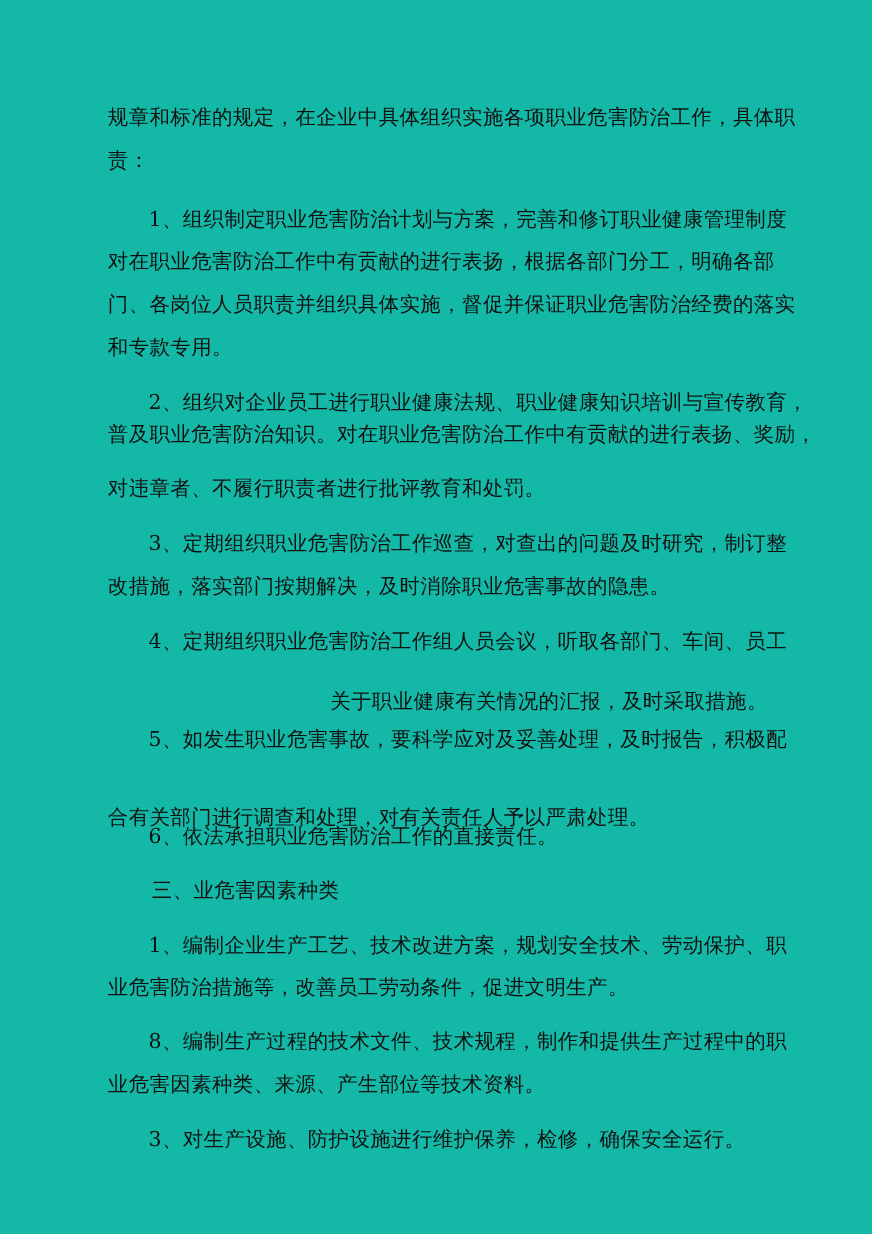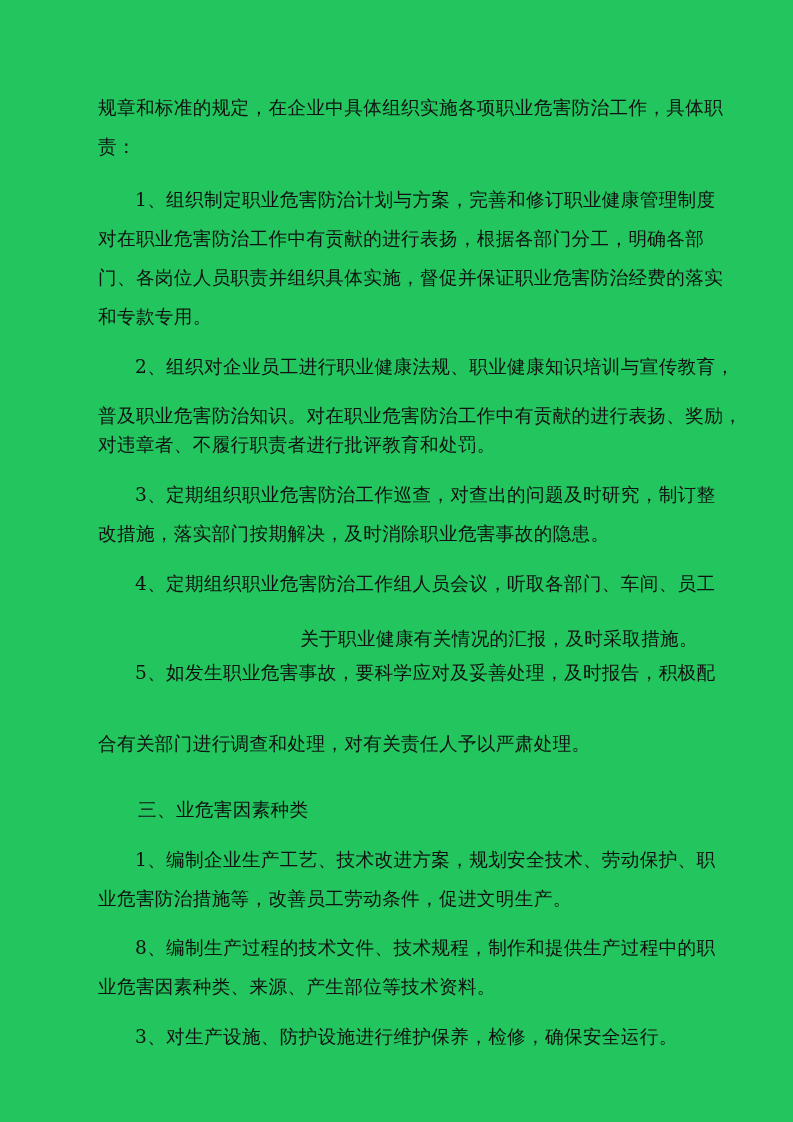--- a/index.html
+++ b/index.html
@@ -1,18 +1,18 @@
 <!DOCTYPE html>
 <html><head>
 <meta charset="utf-8">
 <style>
   html, body { margin:0; padding:0; background:#ffffff; }
   body { width:793px; height:1122px; position:relative; overflow:hidden;
          font-family:"DejaVu Serif","Liberation Serif",serif; color:#111; }
-  .page { position:absolute; left:0; top:0; width:793px; height:1122px; background:#22c55e; }
+  .page { position:absolute; left:0; top:0; width:793px; height:1122px; background:#14b8a6; }
   .line { position:absolute; left:98px; width:600px; font-size:18.6px; line-height:24px;
           white-space:nowrap; letter-spacing:0.35px; }
   .line.justify { text-align:justify; text-align-last:justify; width:601px; }
   .indent { left:135px; width:564px; }
   .line.indent.justify { width:564px; }
   .heading-indent { left:138px; }
 </style>
 </head>
 <body>
 
@@ -20,32 +20,33 @@
 
   <div class="line justify" style="top:96px;">规章和标准的规定，在企业中具体组织实施各项职业危害防治工作，具体职</div>
   <div class="line" style="top:135px;">责：</div>
 
   <div class="line indent justify" style="top:188px;">1、组织制定职业危害防治计划与方案，完善和修订职业健康管理制度</div>
   <div class="line justify" style="top:227px;">对在职业危害防治工作中有贡献的进行表扬，根据各部门分工，明确各部</div>
   <div class="line justify" style="top:266px;">门、各岗位人员职责并组织具体实施，督促并保证职业危害防治经费的落实</div>
   <div class="line" style="top:305px;">和专款专用。</div>
 
   <div class="line indent justify" style="top:355px;">2、组织对企业员工进行职业健康法规、职业健康知识培训与宣传教育，</div>
-  <div class="line justify" style="top:404px;">普及职业危害防治知识。对在职业危害防治工作中有贡献的进行表扬、奖励，</div>
+  <div class="line justify" style="top:384px;">普及职业危害防治知识。对在职业危害防治工作中有贡献的进行表扬、奖励，</div>
   <div class="line" style="top:433px;">对违章者、不履行职责者进行批评教育和处罚。</div>
 
   <div class="line indent justify" style="top:483px;">3、定期组织职业危害防治工作巡查，对查出的问题及时研究，制订整</div>
   <div class="line" style="top:522px;">改措施，落实部门按期解决，及时消除职业危害事故的隐患。</div>
 
   <div class="line indent justify" style="top:572px;">4、定期组织职业危害防治工作组人员会议，听取各部门、车间、员工</div>
   <div class="line" style="top:627px;text-align:right;">关于职业健康有关情况的汇报，及时采取措施。</div>
 
   <div class="line indent justify" style="top:661px;">5、如发生职业危害事故，要科学应对及妥善处理，及时报告，积极配</div>
   <div class="line" style="top:700px;margin-top:32px;">合有关部门进行调查和处理，对有关责任人予以严肃处理。</div>
 
+  <div class="line indent" style="top:749px;">6、依法承担职业危害防治工作的直接责任。</div>
 
   <div class="line heading-indent" style="top:798px;">三、业危害因素种类</div>
 
   <div class="line indent justify" style="top:848px;">1、编制企业生产工艺、技术改进方案，规划安全技术、劳动保护、职</div>
   <div class="line" style="top:887px;">业危害防治措施等，改善员工劳动条件，促进文明生产。</div>
 
   <div class="line indent justify" style="top:936px;">8、编制生产过程的技术文件、技术规程，制作和提供生产过程中的职</div>
   <div class="line" style="top:975px;">业危害因素种类、来源、产生部位等技术资料。</div>
 
   <div class="line indent" style="top:1025px;">3、对生产设施、防护设施进行维护保养，检修，确保安全运行。</div>

